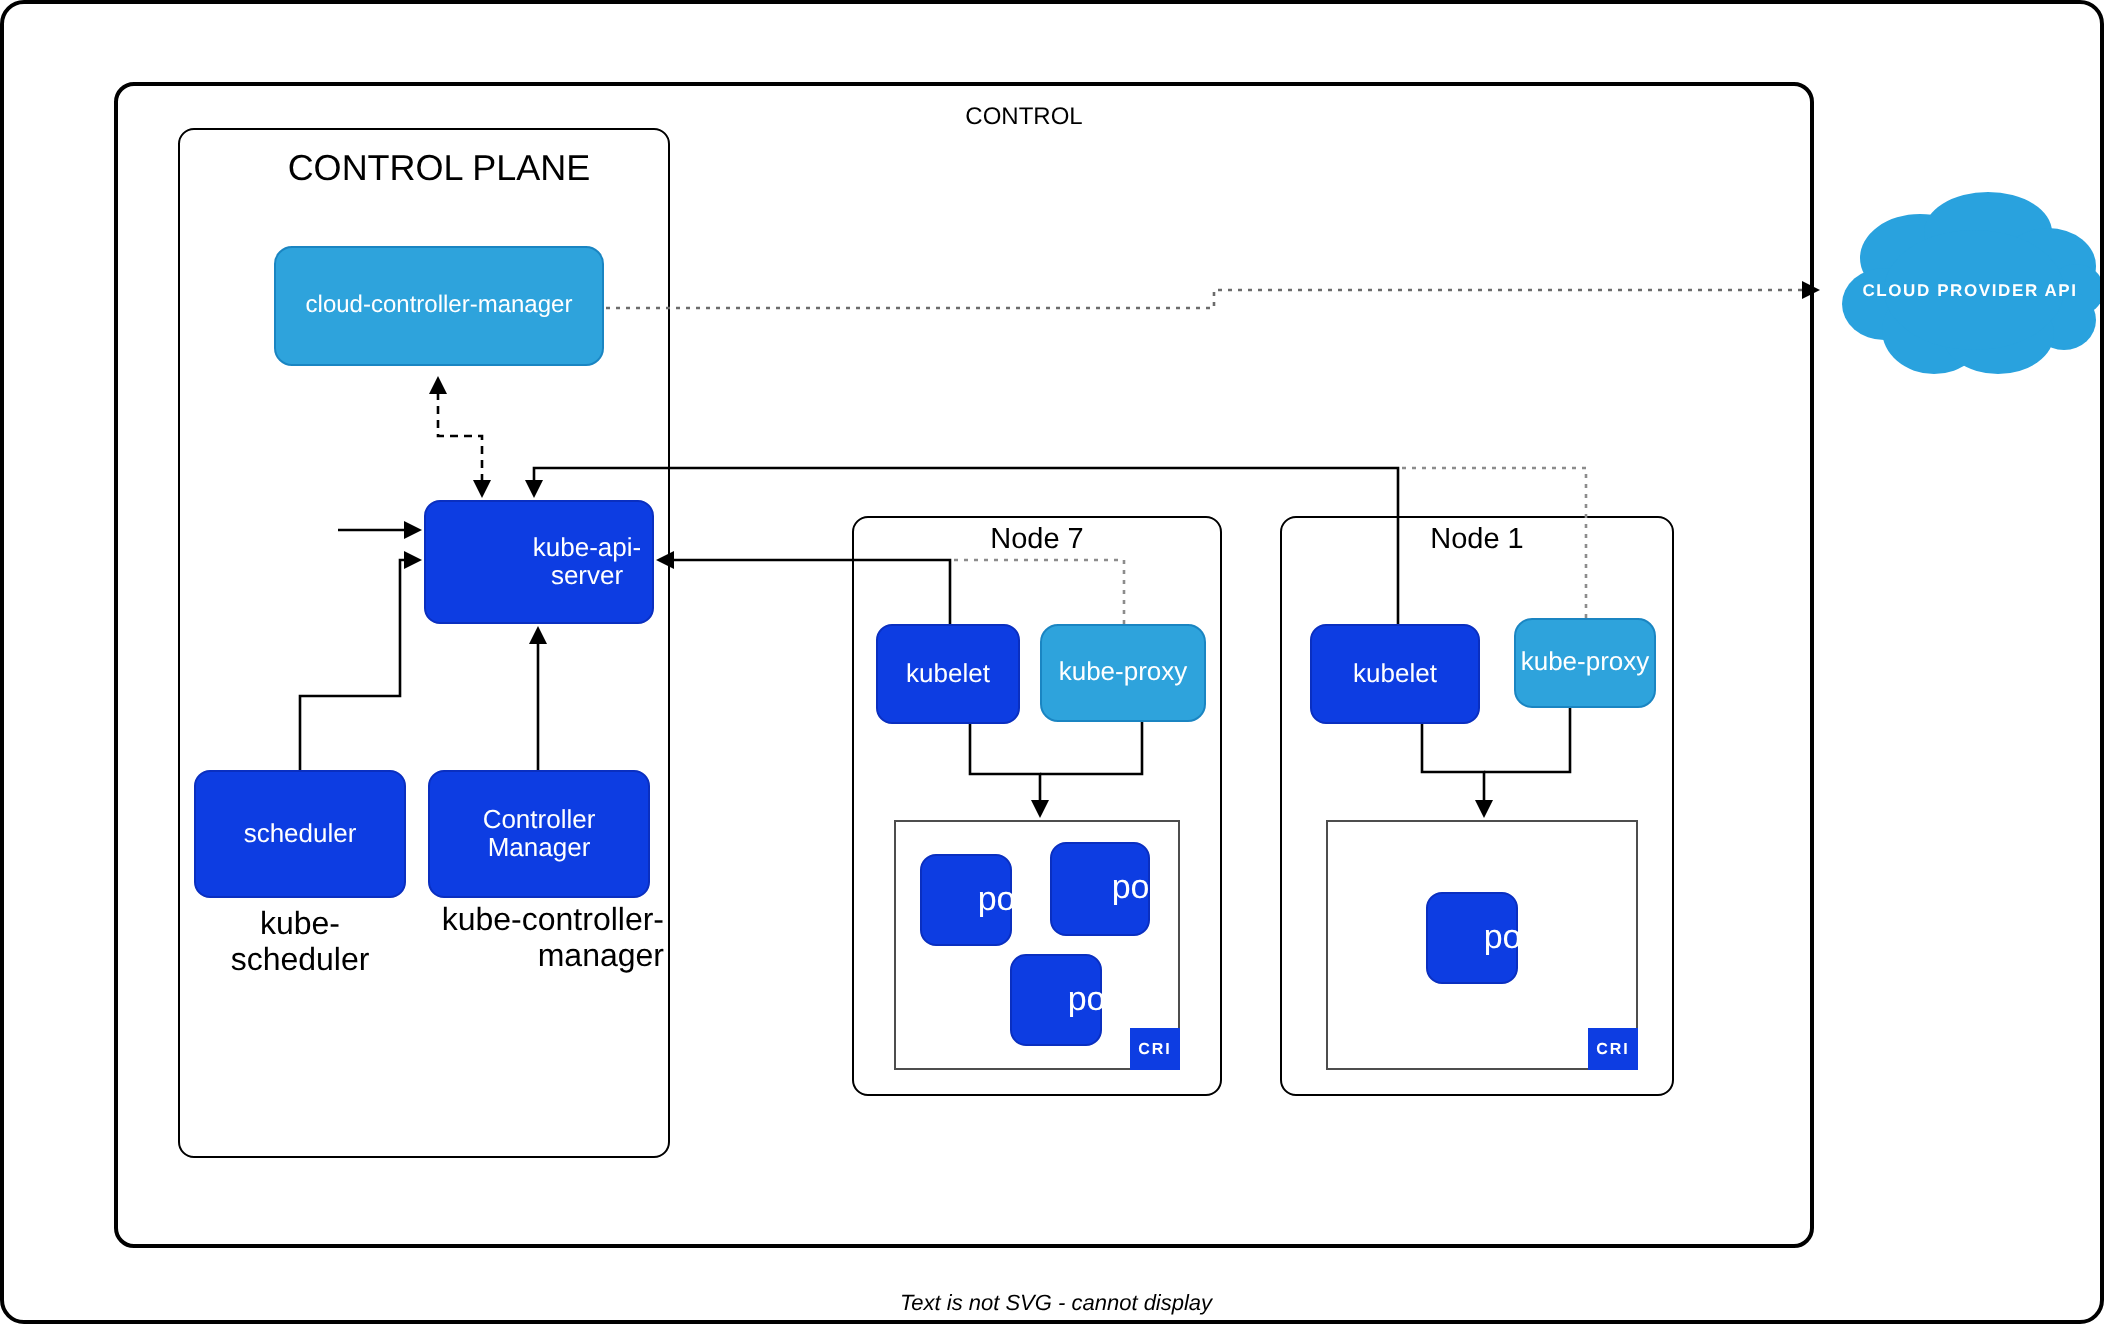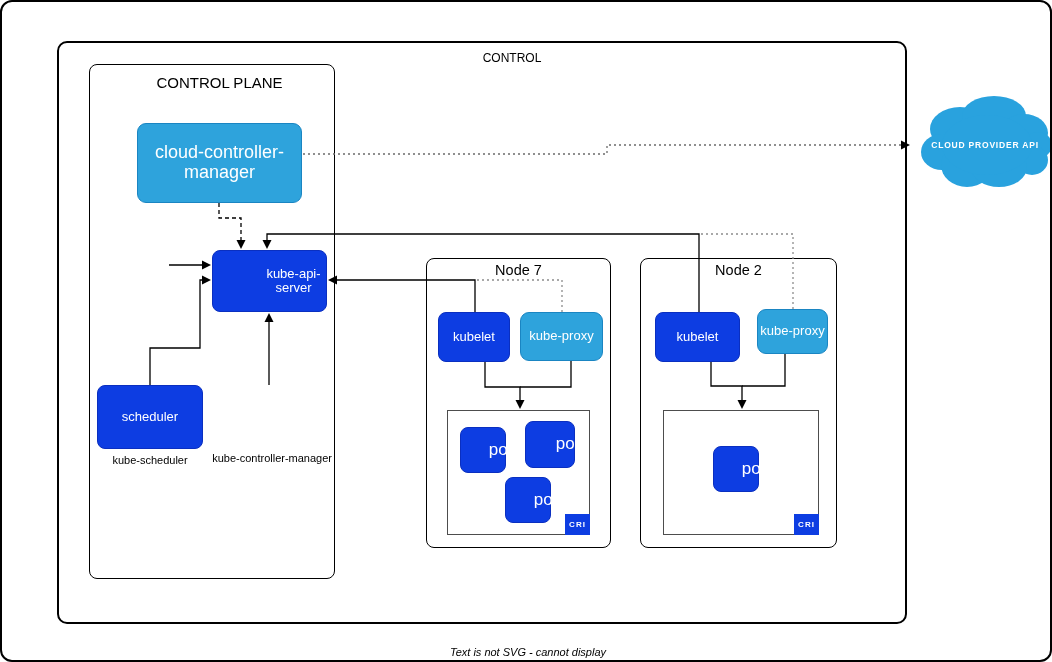--- a/index.html
+++ b/index.html
@@ -22,23 +22,23 @@
   .light{background:var(--light-blue,#2ea3dc);border:1.5px solid var(--light-blue-border,#1a85c2);border-radius:9px;}
   .podbox{font-size:17px;padding-left:40px;}
   .badge{
     display:flex;align-items:center;justify-content:center;color:#fff;
     background:var(--dark-blue,#0d3de2);font-size:8px;font-weight:bold;
     letter-spacing:1px;z-index:3;
   }
   
   .lbl{color:#000;z-index:4;text-align:center;}
   .cluster-lbl{font-size:12px;}
-  .cp-lbl{font-size:15px;padding-left:15px;}
+  .cp-lbl{font-size:18px;padding-left:15px;}
   .node-lbl{font-size:14.5px;}
-  .caption{font-size:11px;}
+  .caption{font-size:16px;}
   .footer{font-size:11px;}
   .cloud-lbl{color:#fff;font-size:8.5px;letter-spacing:.8px;z-index:4;font-weight:600;}
   svg.overlay{position:absolute;left:0;top:0;z-index:2;}
   svg .solid{fill:none;stroke:#000;stroke-width:1.3;}
   svg .dashed{fill:none;stroke:#000;stroke-width:1.3;stroke-dasharray:4 3;}
   svg .dotted{fill:none;stroke:var(--line-gray,#8c8c8c);stroke-width:1.3;stroke-dasharray:2 3;}
   svg .dotted-dark{fill:none;stroke:#6b6b6b;stroke-width:1.3;stroke-dasharray:2 3;}
   svg .ah{fill:#000;stroke:none;}
   svg .cloud{fill:var(--cloud-blue,#29a2de);stroke:none;}
 </style>
@@ -121,25 +121,26 @@
     <g>
       <path class="solid" d="M709,360 L709,384 L740,384 L740,399"></path>
       <path class="solid" d="M783,352 L783,384 L740,384"></path>
       <polygon class="ah" points="740,407 735.5,398 744.5,398"></polygon>
     </g>
   </svg>
 
   <div class="abs lbl cluster-lbl" style="left:460px;top:49px;width:100px;">CONTROL</div>
   <div class="abs lbl cp-lbl" style="left:87px;top:72px;width:246px;">CONTROL PLANE</div>
   <div class="abs lbl node-lbl" style="left:424px;top:260px;width:185px;">Node 7</div>
-  <div class="abs lbl node-lbl" style="left:638px;top:260px;width:197px;">Node 2</div>
+  <div class="abs lbl node-lbl" style="left:638px;top:260px;width:197px;">Node 1</div>
 
-  <div class="abs bluebox light" style="left:135px;top:121px;width:165px;height:80px;font-size:18px;">cloud-controller-manager</div>
+  <div class="abs bluebox light" style="left:135px;top:121px;width:165px;height:60px;font-size:12px;">cloud-controller-manager</div>
   <div class="abs bluebox dark" style="left:210px;top:248px;width:115px;height:62px;padding-left:48px;">kube-api-server</div>
   <div class="abs bluebox dark" style="left:95px;top:383px;width:106px;height:64px;">scheduler</div>
+  <div class="abs bluebox dark" style="left:212px;top:383px;width:111px;height:64px;">Controller Manager</div>
   <div class="abs lbl caption" style="left:98px;top:452px;width:100px;">kube-scheduler</div>
   <div class="abs lbl caption" style="left:206px;top:450px;width:124px;text-align:right;">kube-controller-manager</div>
 
   <div class="abs bluebox dark" style="left:436px;top:310px;width:72px;height:50px;">kubelet</div>
   <div class="abs bluebox light" style="left:518px;top:310px;width:83px;height:49px;">kube-proxy</div>
   <div class="abs bluebox dark podbox" style="left:458px;top:425px;width:46px;height:46px;">pod</div>
   <div class="abs bluebox dark podbox" style="left:523px;top:419px;width:50px;height:47px;">pod</div>
   <div class="abs bluebox dark podbox" style="left:503px;top:475px;width:46px;height:46px;">pod</div>
   <div class="abs badge" style="left:563px;top:512px;width:25px;height:21px;">CRI</div>
 

